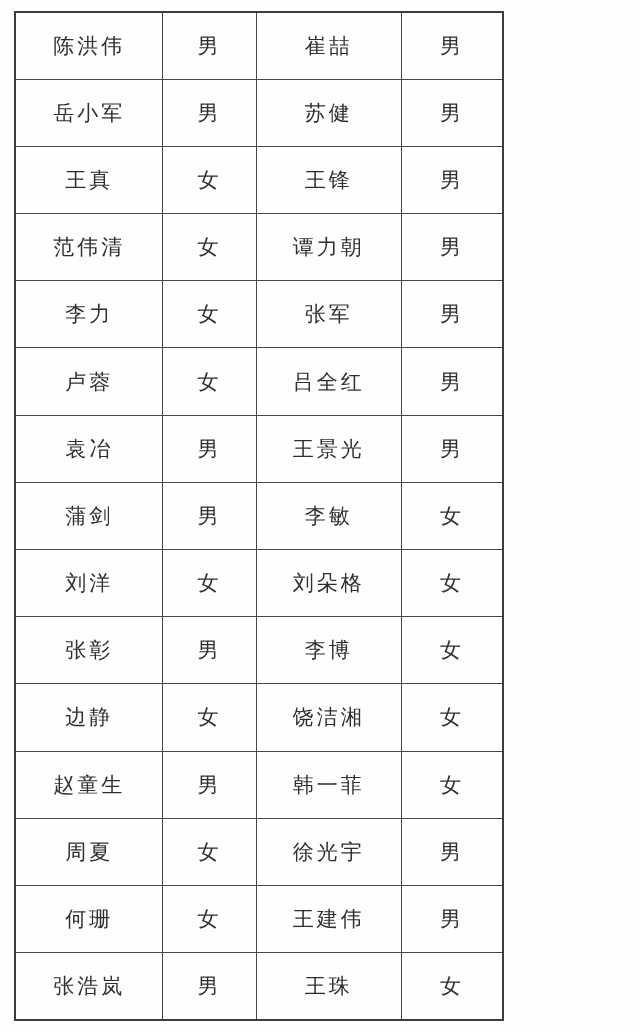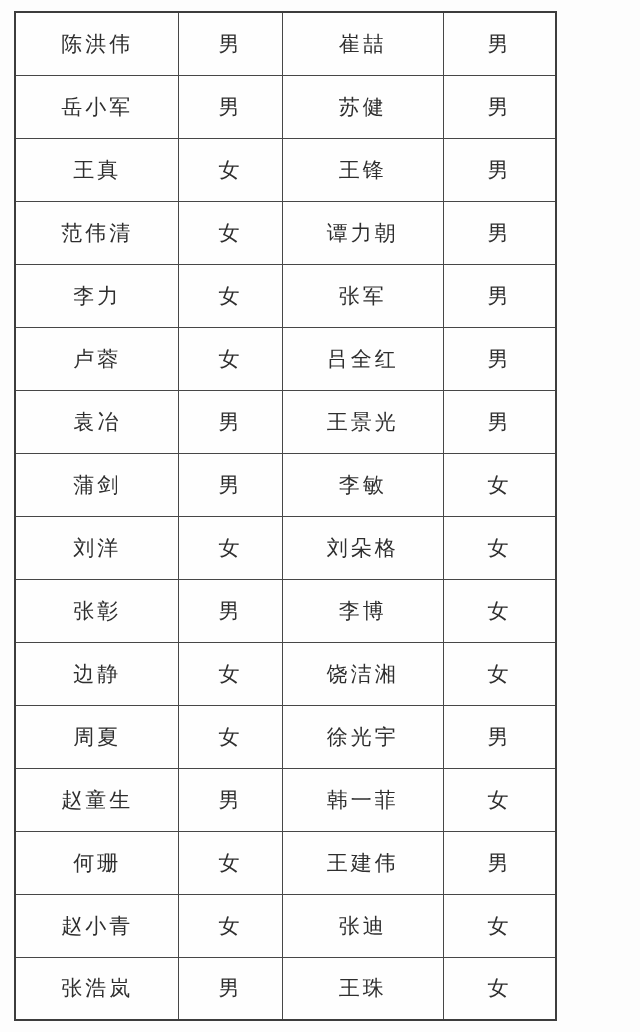--- a/index.html
+++ b/index.html
@@ -14,21 +14,21 @@
   .page {
     width: 640px;
     height: 1032px;
     background: #fdfdfd;
     box-sizing: border-box;
     padding: 11px 12px 11px 14px;
   }
   table.roster {
     border-collapse: collapse;
     table-layout: fixed;
-    width: 543px;
+    width: 490px;
     height: 1010px;
     background: #fefefe;
   }
   table.roster td {
     border: 1px solid #474747;
     text-align: center;
     vertical-align: middle;
     color: #2e2e2e;
     font-size: 21px;
     letter-spacing: 3px;
@@ -119,42 +119,36 @@
           <td>李博</td>
           <td>女</td>
         </tr>
         <tr>
           <td>边静</td>
           <td>女</td>
           <td>饶洁湘</td>
           <td>女</td>
         </tr>
         <tr>
+          <td>赵童生</td>
+          <td>男</td>
+          <td>韩一菲</td>
+          <td>女</td>
+        </tr>
+        <tr>
           <td>周夏</td>
           <td>女</td>
           <td>徐光宇</td>
           <td>男</td>
         </tr>
         <tr>
-          <td>赵童生</td>
-          <td>男</td>
-          <td>韩一菲</td>
-          <td>女</td>
-        </tr>
-        <tr>
           <td>何珊</td>
           <td>女</td>
           <td>王建伟</td>
           <td>男</td>
-        </tr>
-        <tr>
-          <td>赵小青</td>
-          <td>女</td>
-          <td>张迪</td>
-          <td>女</td>
         </tr>
         <tr>
           <td>张浩岚</td>
           <td>男</td>
           <td>王珠</td>
           <td>女</td>
         </tr>
       </tbody>
   </table>
 </div>

